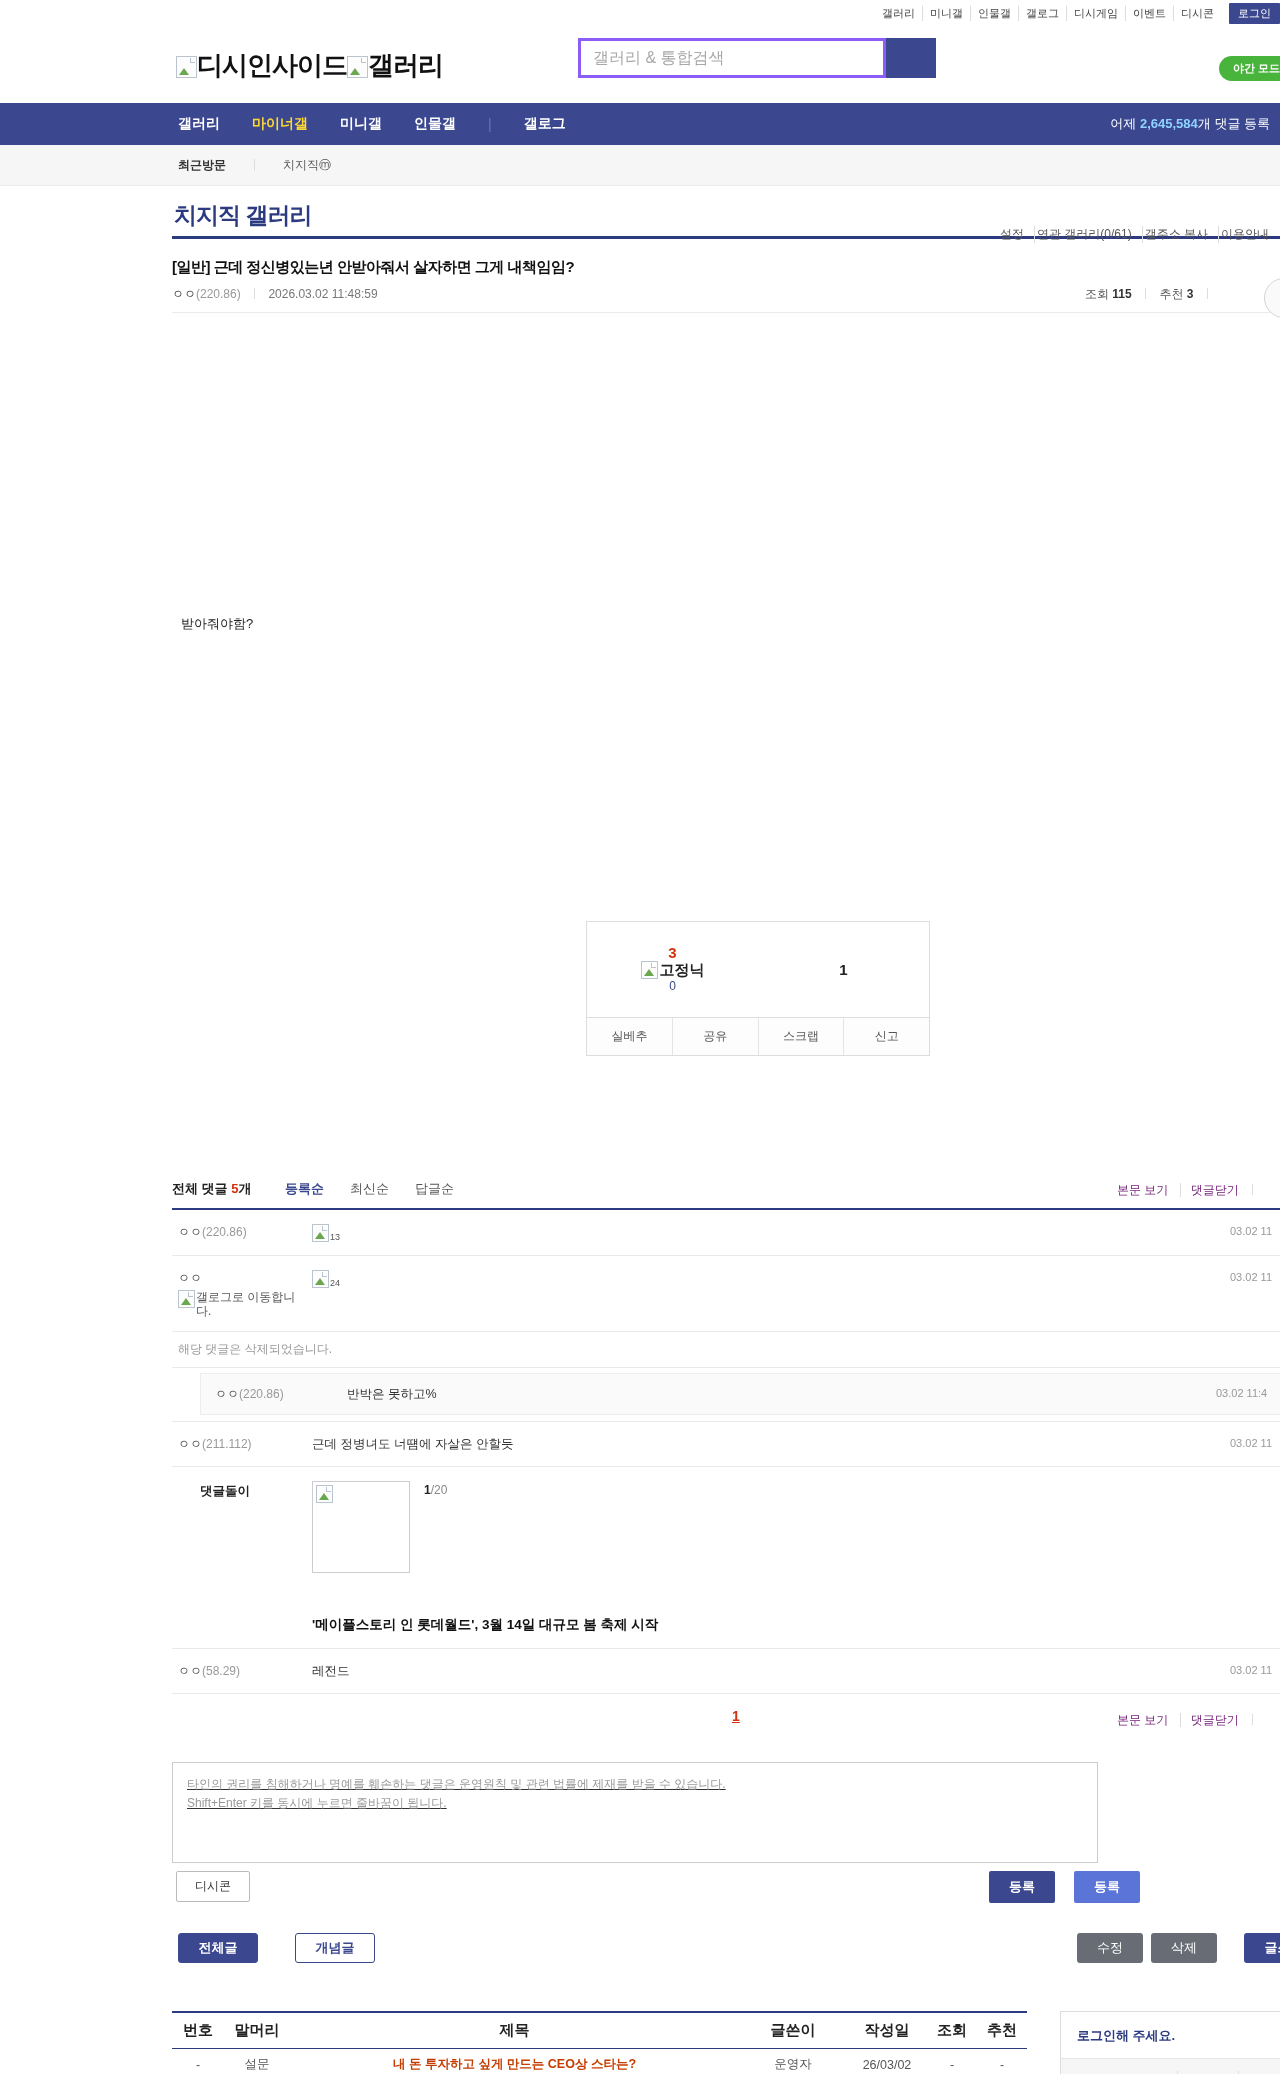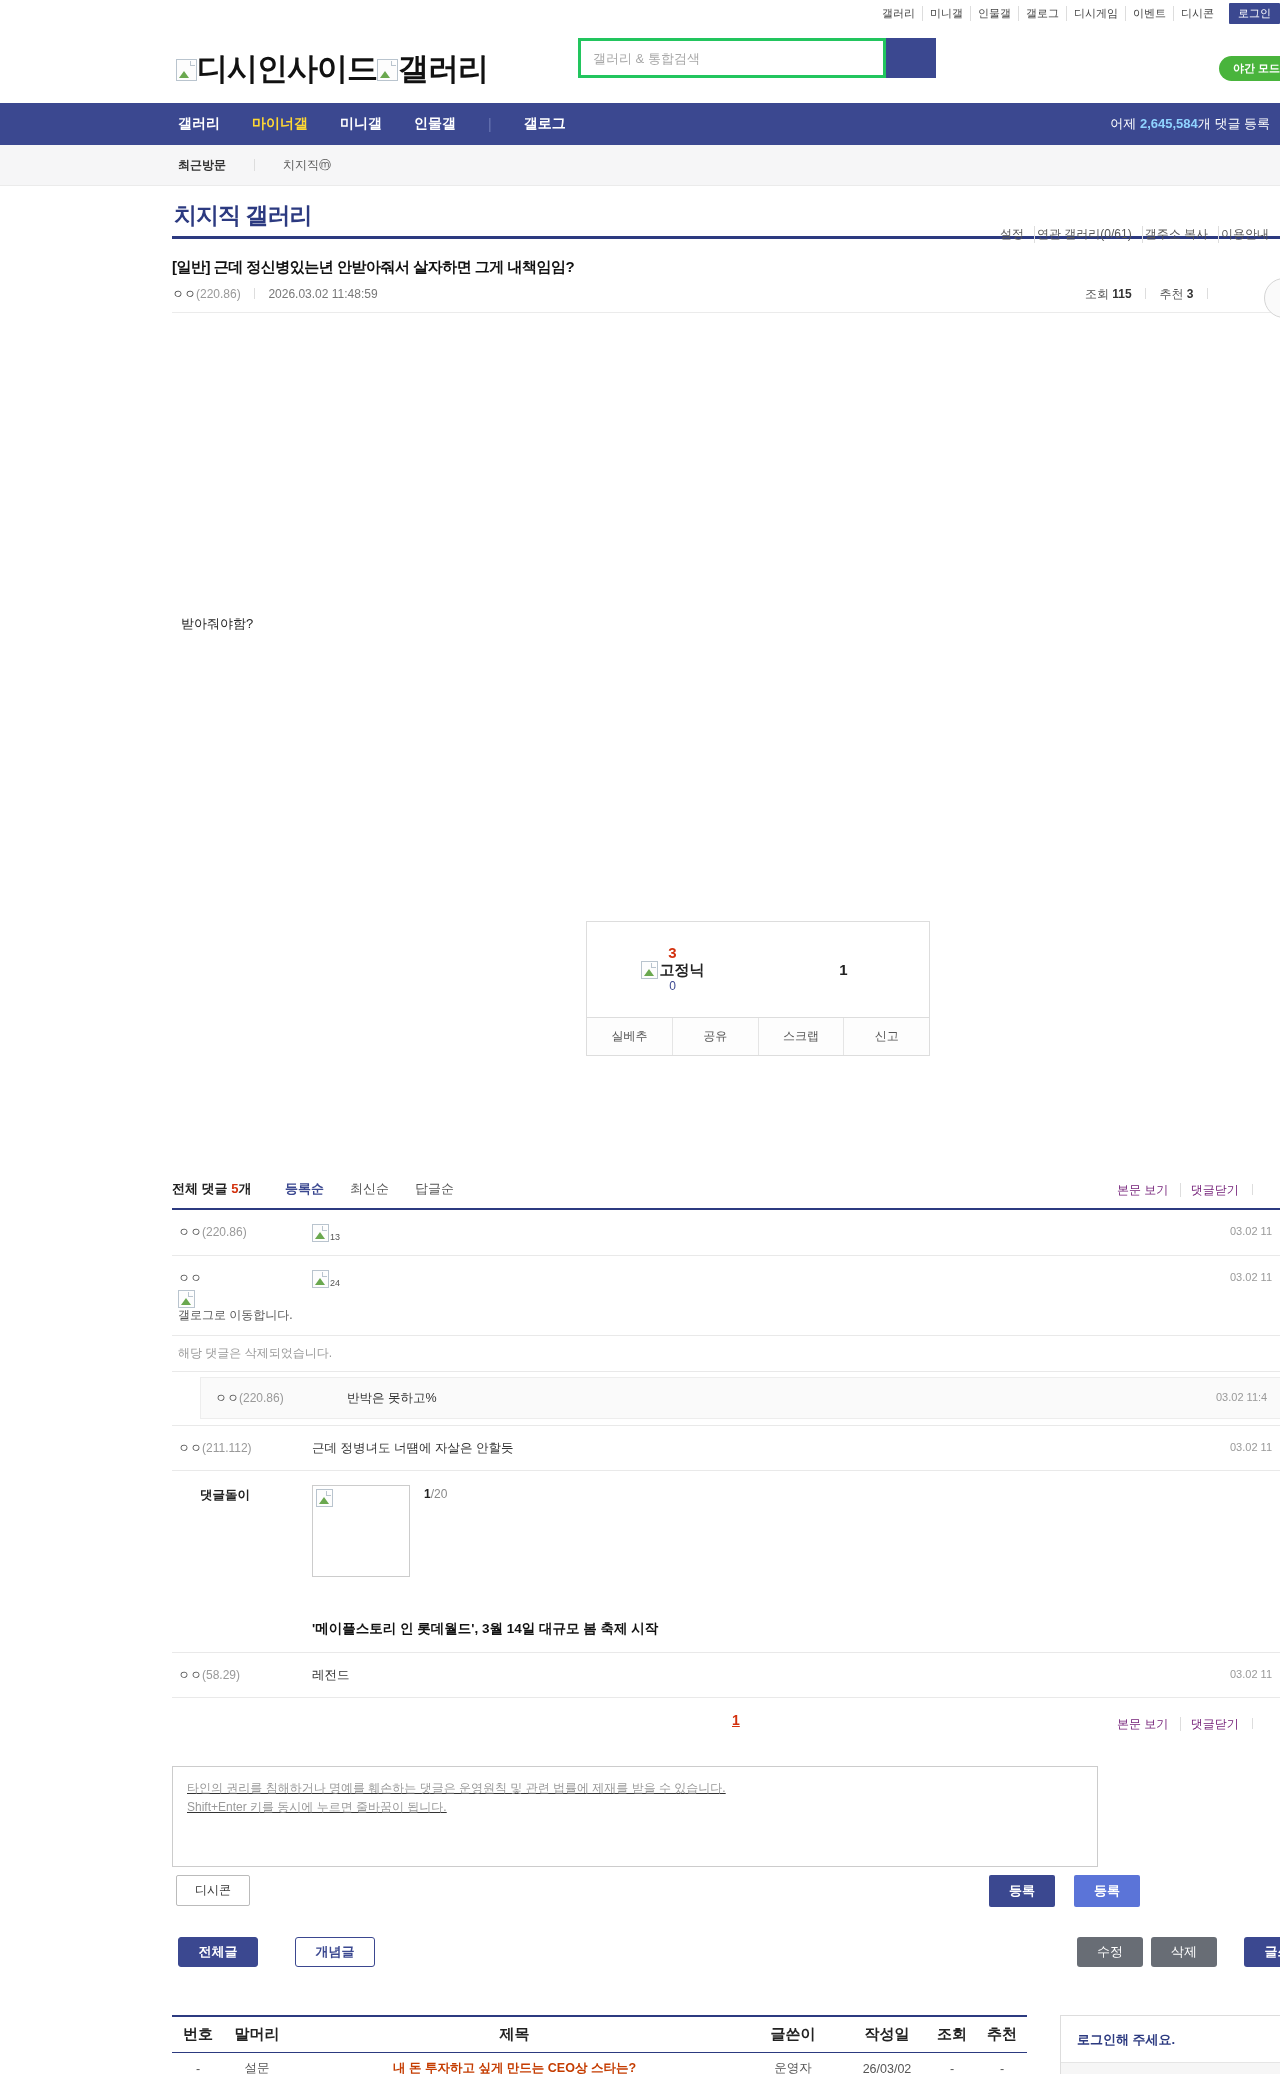--- a/index.html
+++ b/index.html
@@ -12,29 +12,29 @@
   
   .topbar{height:26px;display:flex;justify-content:flex-end;align-items:center;padding-right:8px;}
   .topbar .links{display:flex;align-items:center;font-size:11px;color:#444;}
   .topbar .links span.lnk{padding:0 7px;cursor:pointer;}
   .topbar .links span.lnk + span.lnk{border-left:1px solid #ddd;}
   .login-btn{background:#3b4890;color:#fff;font-size:11px;padding:3px 9px;margin-left:8px;border-radius:1px;cursor:pointer;}
   .night-pill{position:absolute;top:30px;right:-14px;background:#49b43c;color:#fff;font-size:11px;font-weight:bold;
     padding:5px 14px;border-radius:13px;white-space:nowrap;cursor:pointer;}
   
   .logo-row{height:77px;position:relative;}
-  .logo{position:absolute;left:176px;top:22px;display:flex;align-items:center;font-size:31px;font-weight:bold;color:#111;letter-spacing:-1px;cursor:pointer;}
+  .logo{position:absolute;left:176px;top:22px;display:flex;align-items:center;font-size:26px;font-weight:bold;color:#111;letter-spacing:-1px;cursor:pointer;}
   .bimg{display:inline-block;width:15px;height:16px;background:#fdfdfd;border:1px solid #b9c4ce;position:relative;vertical-align:top;flex:none;}
   .bimg::after{content:"";position:absolute;left:2px;bottom:2px;width:0;height:0;
     border-left:5px solid transparent;border-right:5px solid transparent;border-bottom:7px solid #6aa84f;}
   .bimg::before{content:"";position:absolute;right:0;top:0;width:0;height:0;
     border-top:5px solid #fff;border-left:5px solid transparent;box-shadow:-1px 1px 0 #b9c4ce;}
   .bimg.lg{width:19px;height:20px;margin-top:2px;}
   .searchbox{position:absolute;left:578px;top:12px;display:flex;}
-  .searchbox input{width:278px;height:34px;border:3px solid #22c55e;padding:0 12px;font-size:13px;color:#737373;outline:none;}
+  .searchbox input{width:278px;height:34px;border:3px solid #8b5cf6;padding:0 12px;font-size:16px;color:#737373;outline:none;}
   .searchbox input::placeholder{color:#a8a8a8;}
   .search-btn{width:50px;height:40px;background:#3b4890;border:none;cursor:pointer;}
   
   .navbar{height:42px;background:#3b4890;display:flex;align-items:center;color:#fff;}
   .navbar .items{display:flex;align-items:center;gap:32px;padding-left:178px;font-size:14px;font-weight:bold;}
   .navbar .items .nav-it{cursor:pointer;}
   .navbar .items .active{color:#ffd833;}
   .navbar .nav-sep{color:#6b77b5;font-weight:normal;}
   .navbar .right{margin-left:auto;padding-right:10px;font-size:13px;}
   .navbar .right b{color:#8fd3ff;}
@@ -86,21 +86,21 @@
   .viewlinks span.v + span.v{margin-left:8px;padding-left:10px;border-left:1px solid #ddd;}
   .viewlinks::after{content:"";display:inline-block;width:1px;height:11px;background:#ddd;margin-left:10px;vertical-align:-1px;}
   .cmt-row{position:relative;border-bottom:1px solid #e9e9e9;display:flex;align-items:flex-start;padding:14px 0 13px 6px;font-size:12px;}
   .cmt-nick{width:134px;flex:none;color:#555;}
   .cmt-nick .nk{color:#444;}
   .cmt-nick .ip{color:#999;}
   .cmt-txt{color:#333;font-size:12.5px;}
   .cmt-time{position:absolute;left:1058px;top:15px;color:#999;font-size:11px;white-space:nowrap;}
   .dccon{display:flex;align-items:flex-end;}
   .dccon .alt{font-size:9px;color:#555;margin-left:1px;margin-top:-2px;}
-  .gallog-alt{display:flex;width:130px;margin-top:3px;color:#555;line-height:14px;flex-direction:column;}
+  .gallog-alt{display:flex;width:130px;margin-top:3px;color:#555;line-height:14px;}
   .gallog-alt .bimg{margin-right:1px;margin-top:0;}
   .cmt-deleted{color:#999;padding:9px 0 9px 6px;border-bottom:1px solid #e9e9e9;font-size:12px;}
   .reply-wrap{border-bottom:1px solid #e9e9e9;padding:5px 0 6px 0;}
   .reply-box{position:relative;margin-left:28px;background:#fafafa;border:1px solid #ededed;height:40px;display:flex;align-items:center;padding-left:14px;font-size:12px;}
   .reply-box .cmt-nick{width:132px;}
   .reply-box .cmt-time{top:13px;left:1015px;}
   .botrow{border-bottom:1px solid #e9e9e9;position:relative;padding:16px 0 14px 28px;}
   .bot-name{font-weight:bold;color:#222;font-size:12.5px;}
   .bot-ad{position:absolute;left:140px;top:14px;display:flex;align-items:flex-start;}
   .ad-thumb{width:98px;height:92px;border:1px solid #ccc;background:#fff;padding:3px;box-sizing:border-box;}

